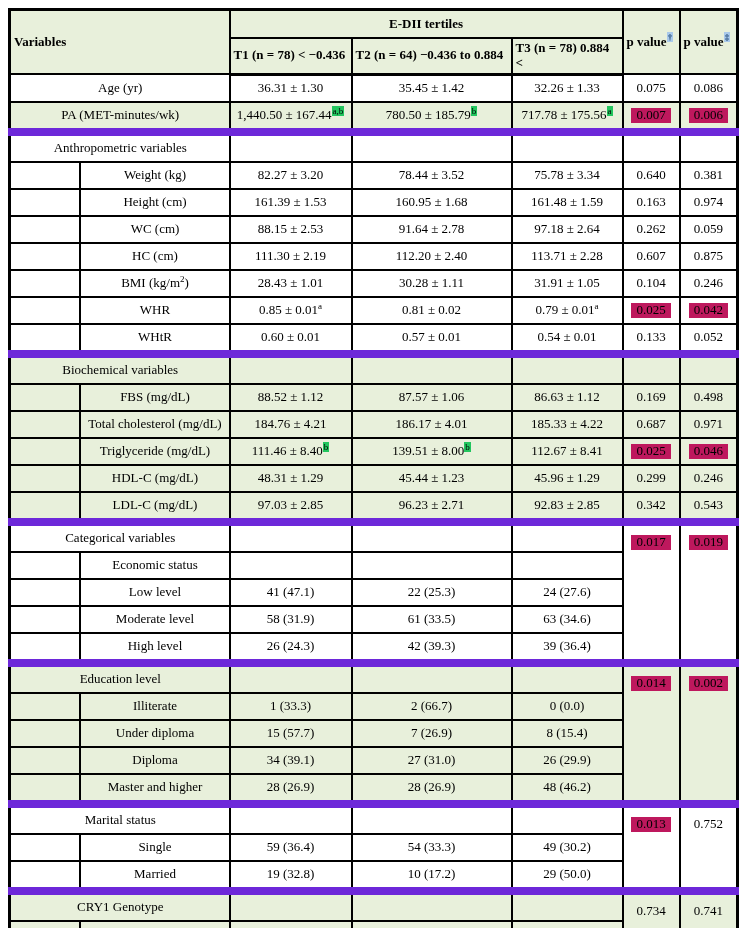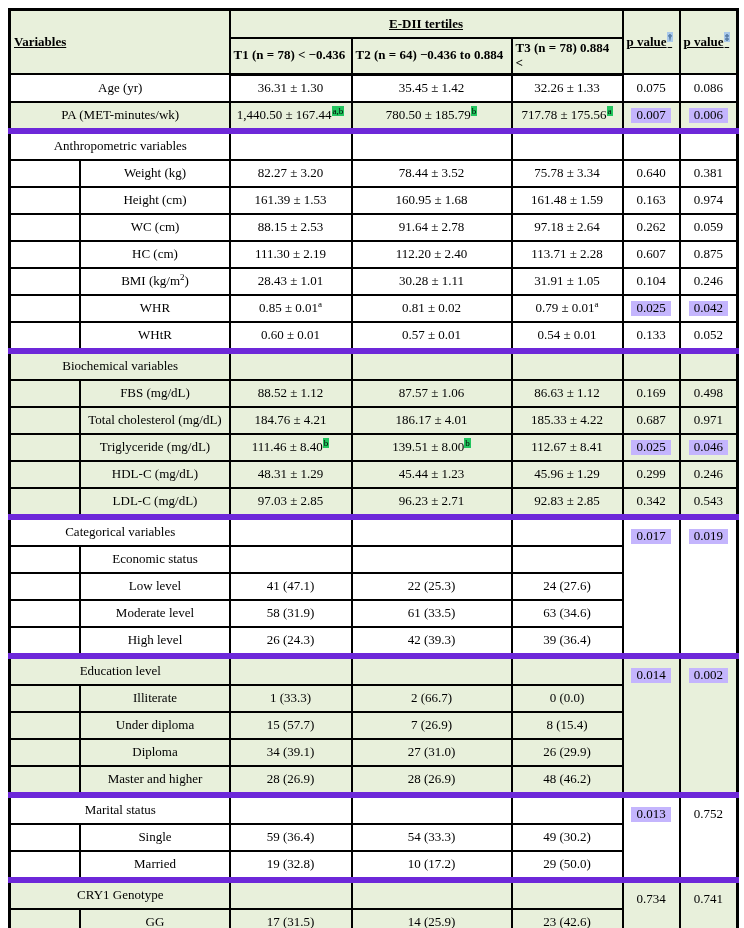--- a/index.html
+++ b/index.html
@@ -3,33 +3,33 @@
 <meta charset="utf-8">
 <style>
   html,body{margin:0;padding:0;background:#ffffff;}
   body{width:744px;height:928px;font-family:"Liberation Serif","DejaVu Serif",serif;color:#000;}
   .wrap{padding:8px 8px 0 8px;}
   table{border-collapse:collapse;table-layout:fixed;width:728px;border:3px solid #000;}
   col.ind{width:70px;} col.lbl{width:150px;} col.t1{width:122px;} col.t2{width:160px;}
   col.t3{width:111px;} col.pv1{width:57px;} col.pv2{width:58px;}
   th,td{border:2px solid #000;font-size:13px;line-height:1.15;padding:2px 3px;overflow:hidden;vertical-align:middle;}
   thead th{background:#e8f0db;font-weight:bold;text-align:left;}
-  thead tr.top th{height:22px;text-decoration:underline;}
+  thead tr.top th{height:22px;}
   thead tr.sub th{height:18px;border-bottom:3px solid #000;}
   th.center{text-align:center;}
   tbody td{height:21px;}
   tr.g td{background:#e8f0db;}
   tr.w td{background:#ffffff;}
-  tr.sec td{border-top:6px solid #6d28d9;}
+  tr.sec td{border-top:8px solid #6d28d9;}
   td.lbl{text-align:center;padding-left:4px;}
   td.c{text-align:center;}
   td.p.top{vertical-align:top;padding-top:9px;}
   sup{font-size:9px;line-height:0;}
   sup.whl{background:#22c55e;padding:0 1px;}
-  span.phl{background:#c4b5fd;padding:0 5px;display:inline-block;}
+  span.phl{background:#be185d;padding:0 5px;display:inline-block;}
   sup.dag{background:#a9c9ea;color:#123c6b;padding:0 1px;}
 </style>
 </head>
 <body>
 
 <div class="wrap">
   <table>
     <colgroup>
       <col class="ind">
         <col class="lbl">

